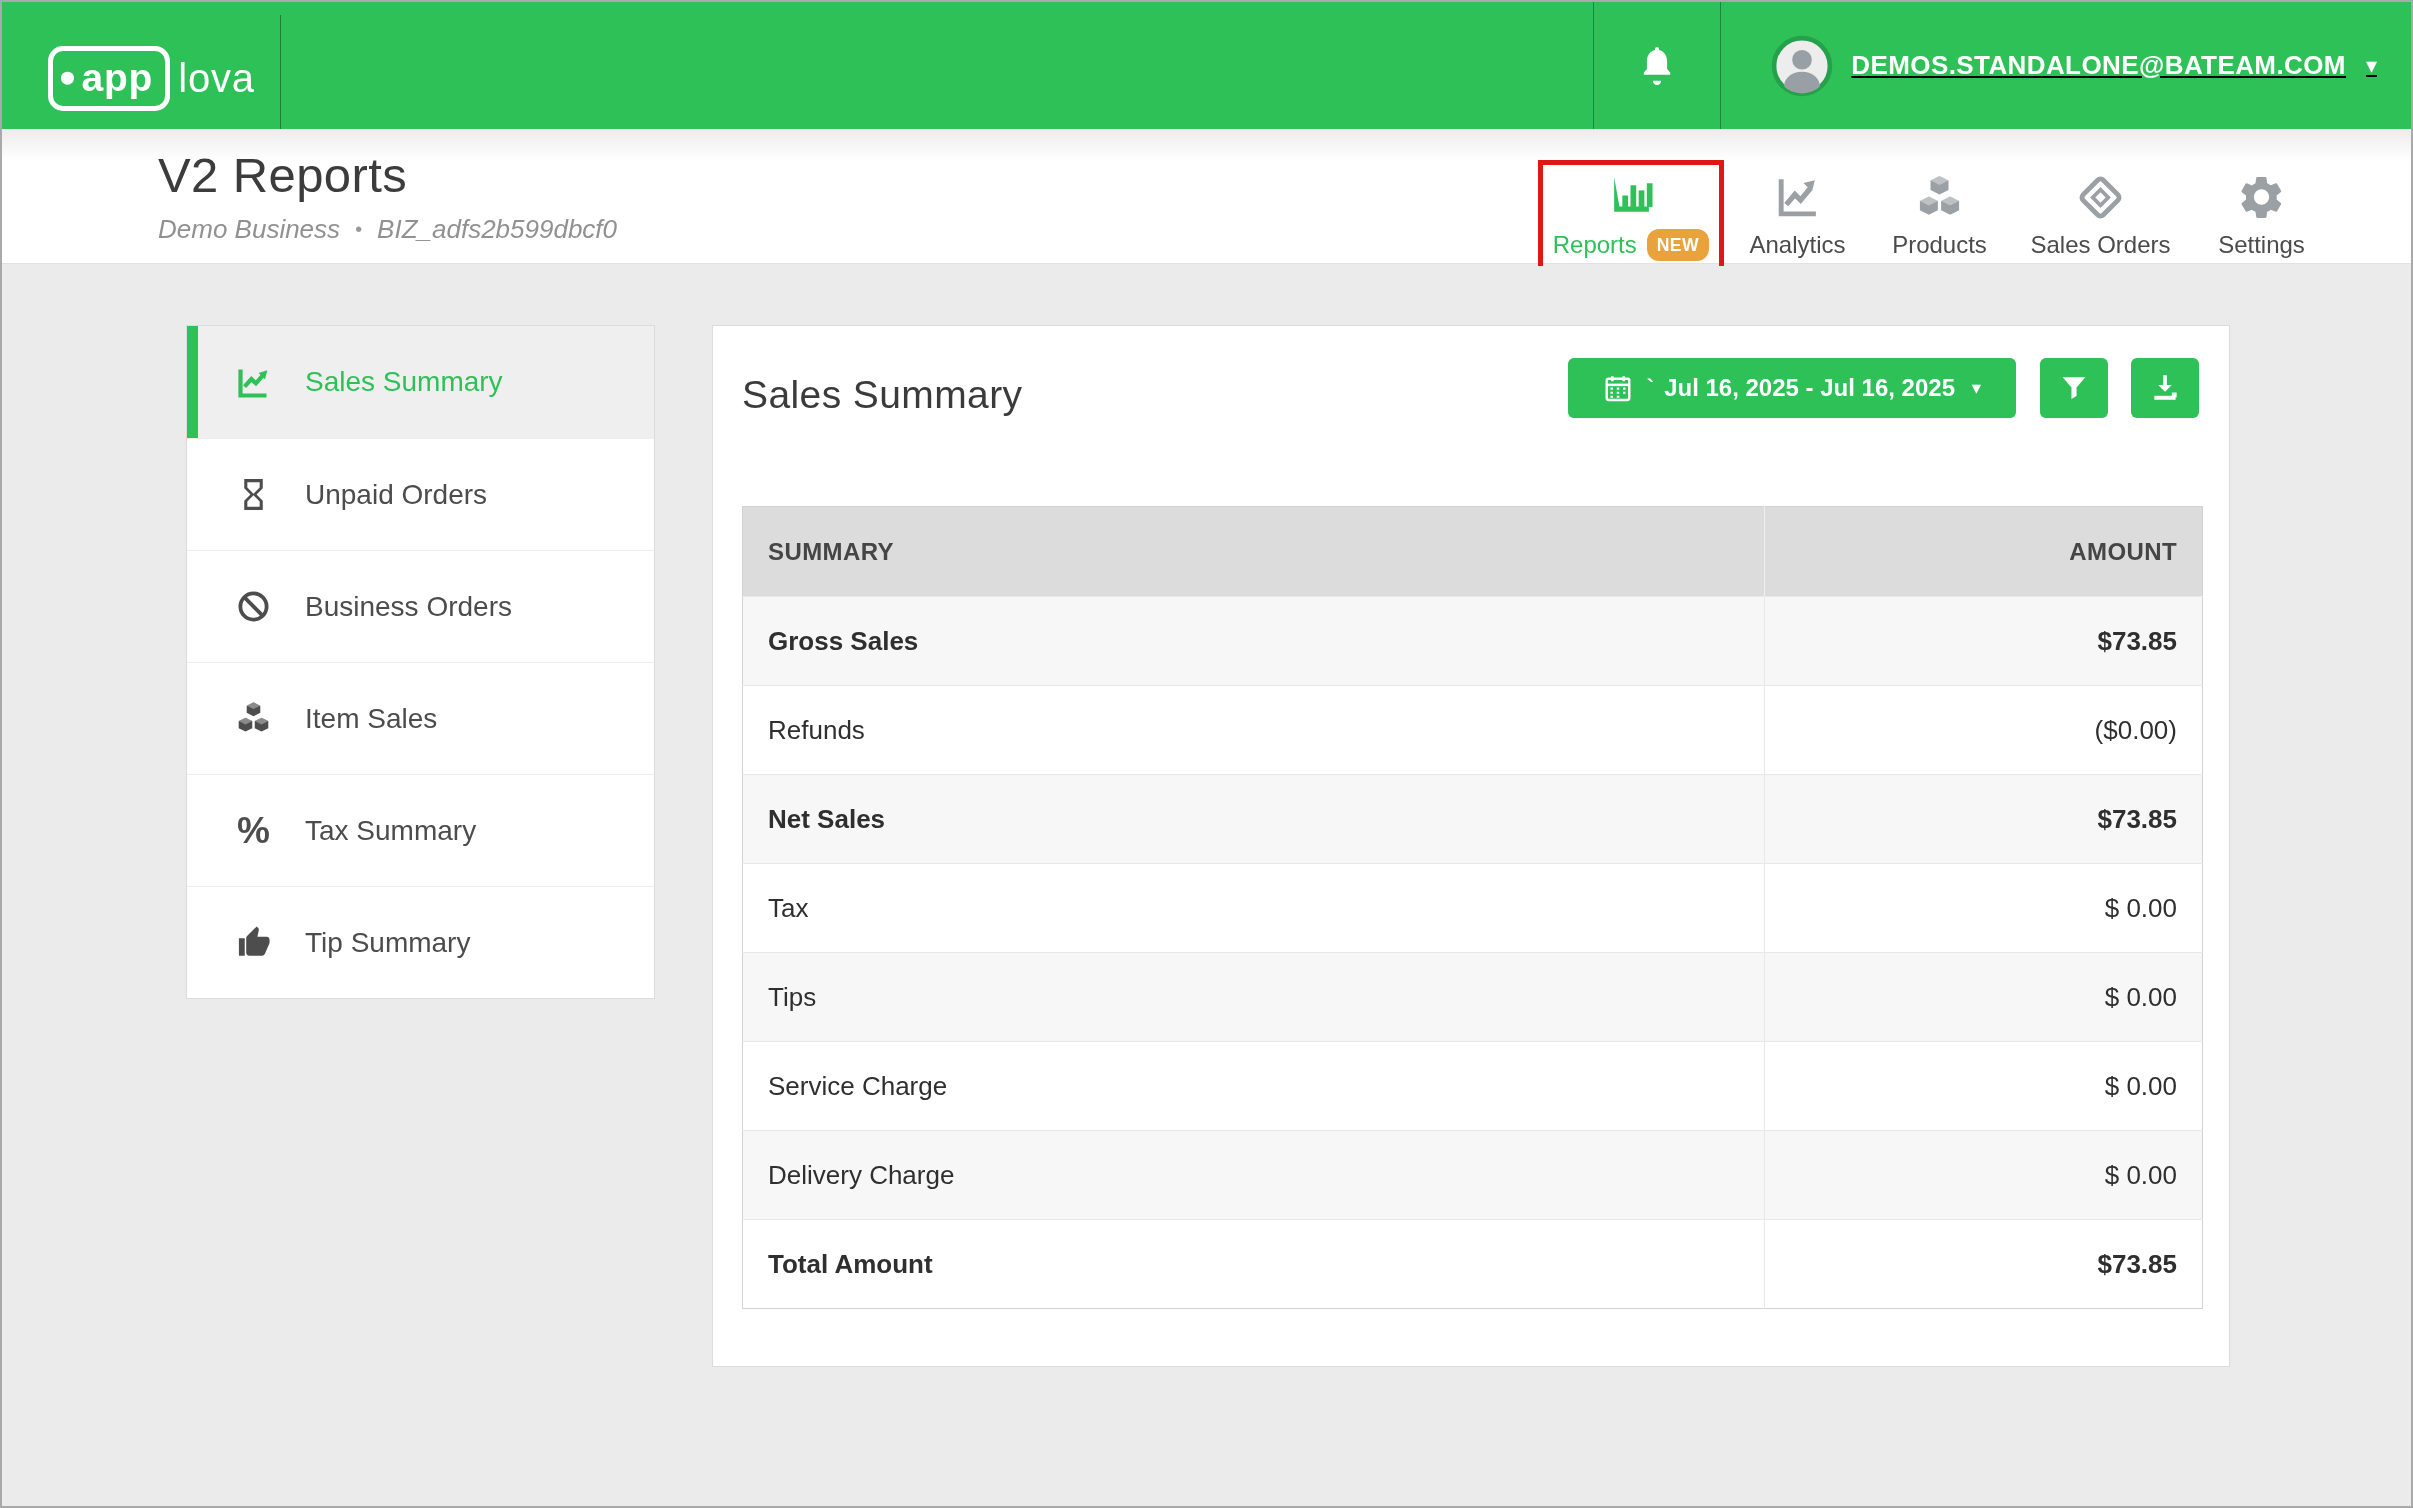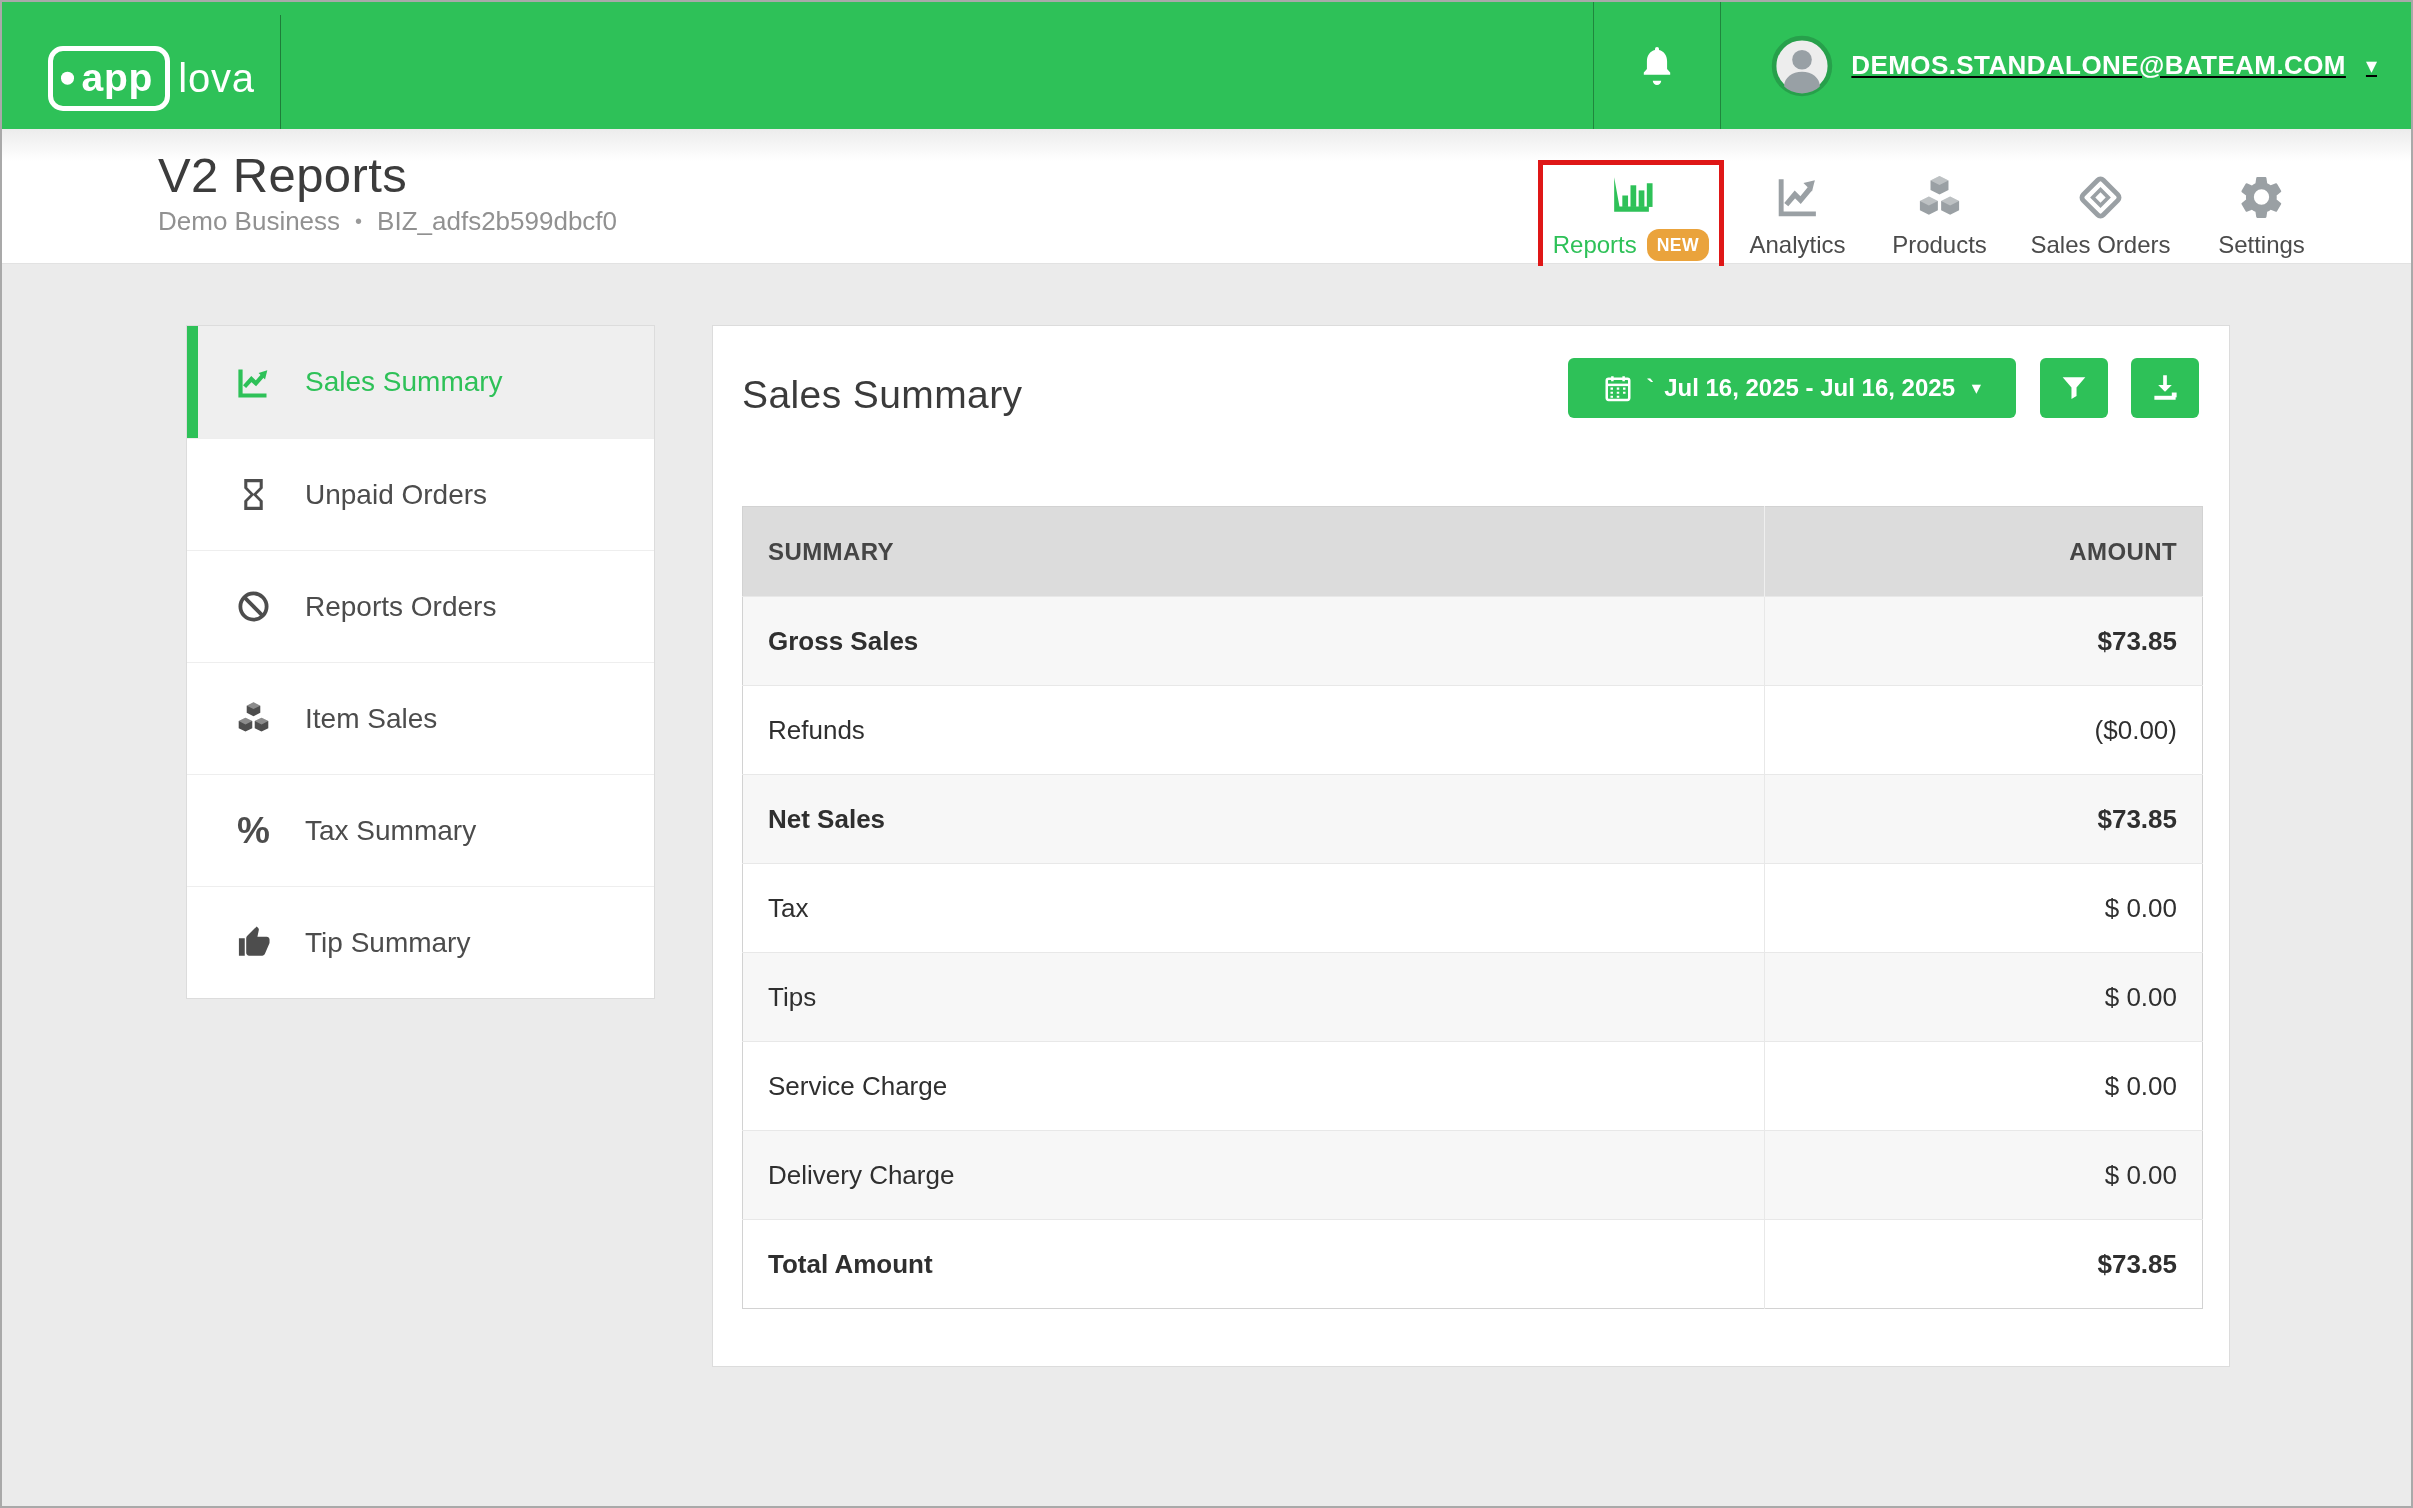--- a/index.html
+++ b/index.html
@@ -43,21 +43,21 @@
   .account-caret { color:#fff; font-size:22px; margin-left:1.7px; }
 
   
   .pageheader {
     position:absolute; left:0; top:127px; right:0; height:135px;
     background:linear-gradient(#ececec, #ffffff 32px);
     border-bottom:1.7px solid #e2e2e2;
   }
   .title-block { position:absolute; left:156px; top:18.4px; }
   .page-title { font-size:49px; font-weight:300; color:#3c3c3c; letter-spacing:0.4px; }
-  .page-sub { margin-top:3px; font-size:26px; color:#919191; display:flex; align-items:center; gap:15px; }
+  .page-sub { margin-top:11px; font-size:26px; color:#919191; display:flex; align-items:center; gap:15px;font-style:italic; }
   .page-sub .dot { font-size:20px; color:#9a9a9a; }
 
   .nav { position:absolute; right:91px; top:0; height:100%; display:flex; align-items:center; gap:25px;margin-top:20px; }
   .nav-item {
     position:relative; display:flex; flex-direction:column; align-items:center; justify-content:center;
     gap:8.4px; color:#9aa0a4; cursor:pointer; padding:0 5px;
   }
   .nav-item .nav-label { font-size:24px; color:#4b4b4b; white-space:nowrap; }
   .nav-item.active { color:#2ec158; }
   .nav-item.active .nav-label { color:#2ec158; }
@@ -302,21 +302,21 @@
           </svg>
       </span>
       <span>Unpaid Orders</span>
     </div>
     <div class="side-item">
       <span class="s-icon">
         <svg width="35" height="35" viewBox="0 0 42 42">
             <use href="#i-ban"></use>
           </svg>
       </span>
-      <span>Reports Orders</span>
+      <span>Business Orders</span>
     </div>
     <div class="side-item">
       <span class="s-icon">
         <svg width="37" height="37" viewBox="0 0 44 44">
             <use href="#i-cubes"></use>
           </svg>
       </span>
       <span>Item Sales</span>
     </div>
     <div class="side-item">

